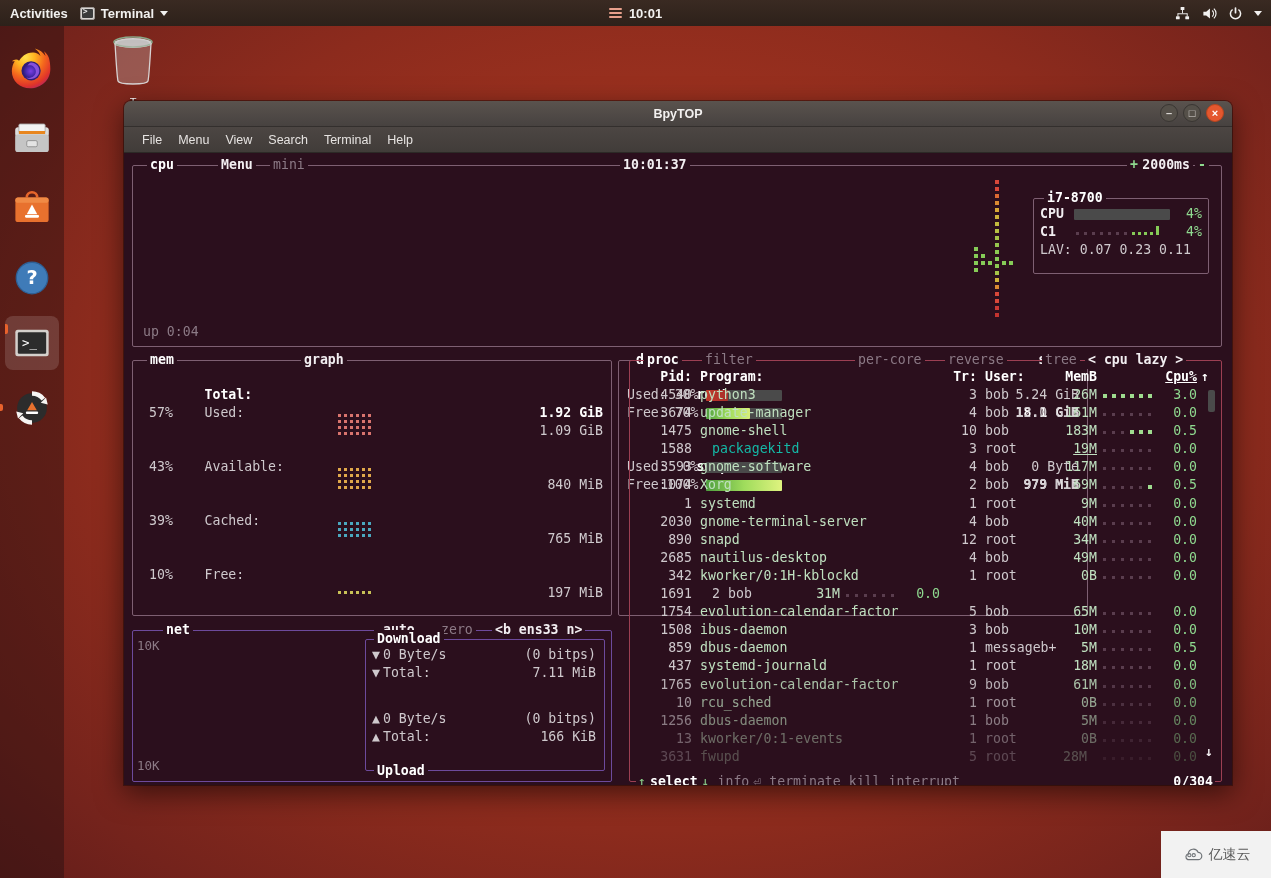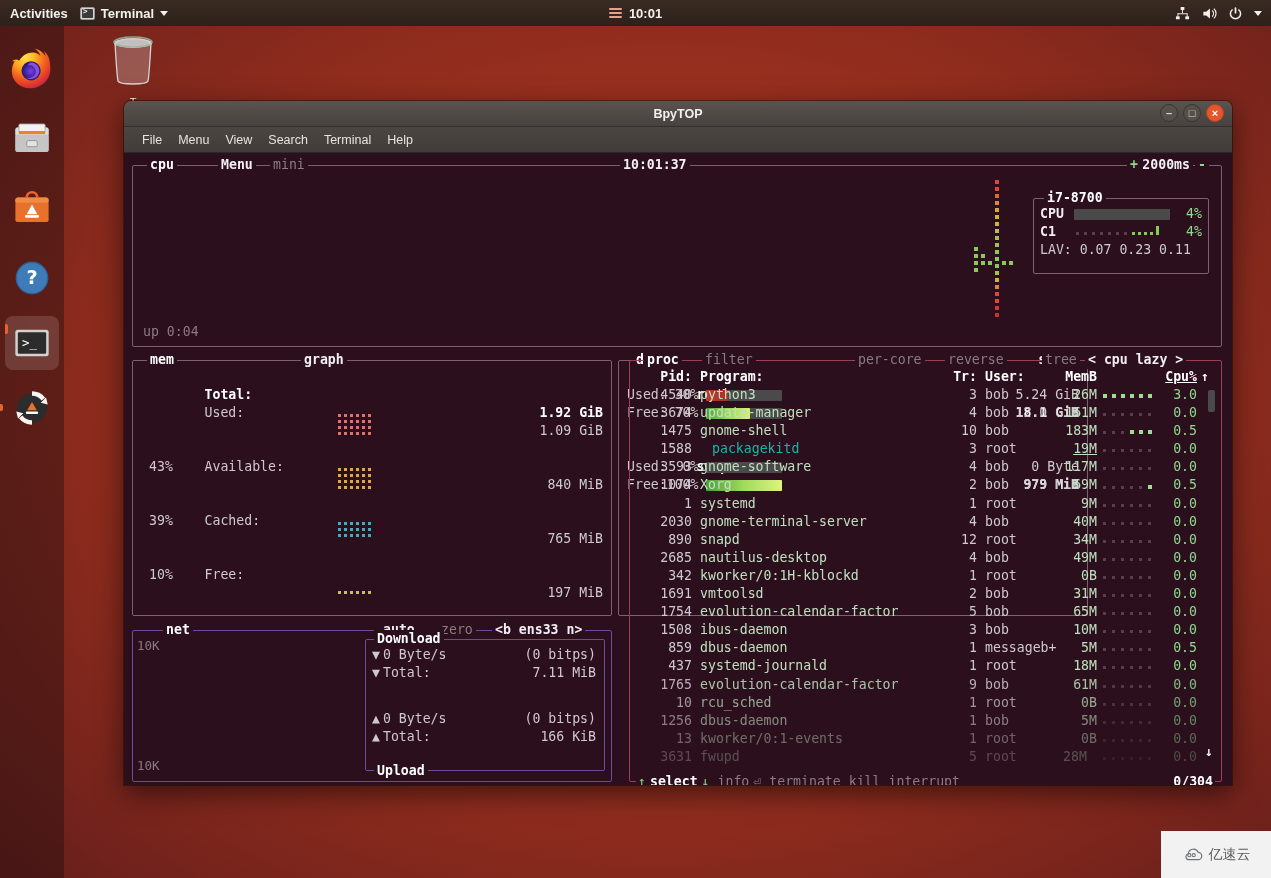--- a/index.html
+++ b/index.html
@@ -372,20 +372,21 @@
 
       <div class="row bold" style="top:7px;">
         <span>Total:</span>
         <span style="float:right;">1.92 GiB</span>
       </div>
 
       <div class="row" style="top:25px;color:#cfc9cd;">
         <span>Used:</span>
         <span style="float:right;">1.09 GiB</span>
       </div>
+      <div class="row" style="top:43px;color:#cfc9cd;padding-left:8px;">57%</div>
 
       <div class="row" style="top:79px;color:#cfc9cd;">
         <span>Available:</span>
         <span style="float:right;">840 MiB</span>
       </div>
       <div class="row" style="top:97px;color:#cfc9cd;padding-left:8px;">43%</div>
 
       <div class="row" style="top:133px;color:#cfc9cd;">
         <span>Cached:</span>
         <span style="float:right;">765 MiB</span>
@@ -777,21 +778,20 @@
               <rect x="20" y="6" width="3" height="3" fill="#5a3d4e"></rect>
               <rect x="29" y="6" width="3" height="3" fill="#5a3d4e"></rect>
               <rect x="38" y="6" width="3" height="3" fill="#5a3d4e"></rect>
               <rect x="47" y="6" width="3" height="3" fill="#5a3d4e"></rect>
             </svg>
             <span style="width: 40px; text-align: right; color: rgb(143, 217, 143);">0.0</span>
             <span style="width: 16px;"></span>
           </div>
           <div class="prow" style="display: flex; align-items: center; height: 18.1px; opacity: 1;">
             <span style="width: 54px; text-align: right; color: rgb(207, 201, 205);">1691</span>
-            <span style="margin-left: 8px; flex: 1 1 0%; color: rgb(191, 224, 191); white-space: nowrap; overflow: hidden;">vmtoolsd</span>
             <span style="width: 28px; text-align: right; color: rgb(207, 201, 205);">2</span>
             <span style="width: 76px; padding-left: 8px; color: rgb(207, 201, 205);">bob</span>
             <span style="width: 44px; text-align: right; color: rgb(191, 224, 191);">31M</span>
             <svg width="56" height="12" style="width: 56px; margin-left: 4px;">
               <rect x="2" y="6" width="3" height="3" fill="#5a3d4e"></rect>
               <rect x="11" y="6" width="3" height="3" fill="#5a3d4e"></rect>
               <rect x="20" y="6" width="3" height="3" fill="#5a3d4e"></rect>
               <rect x="29" y="6" width="3" height="3" fill="#5a3d4e"></rect>
               <rect x="38" y="6" width="3" height="3" fill="#5a3d4e"></rect>
               <rect x="47" y="6" width="3" height="3" fill="#5a3d4e"></rect>

